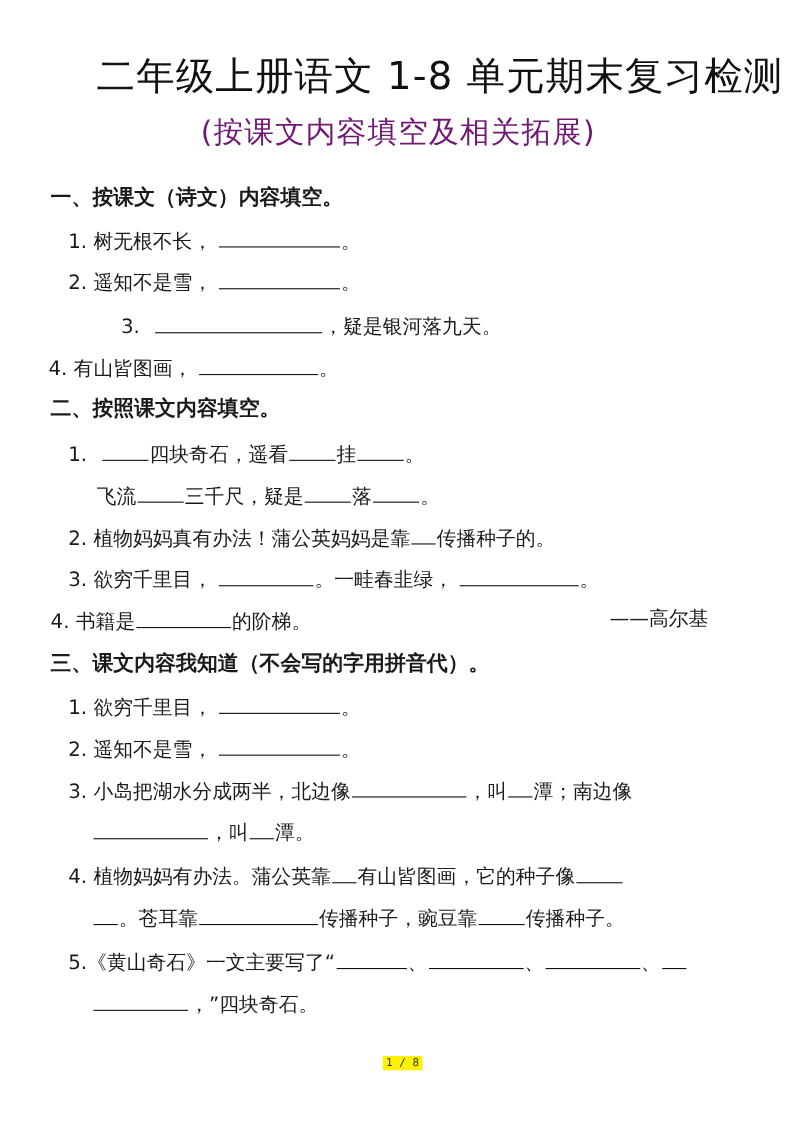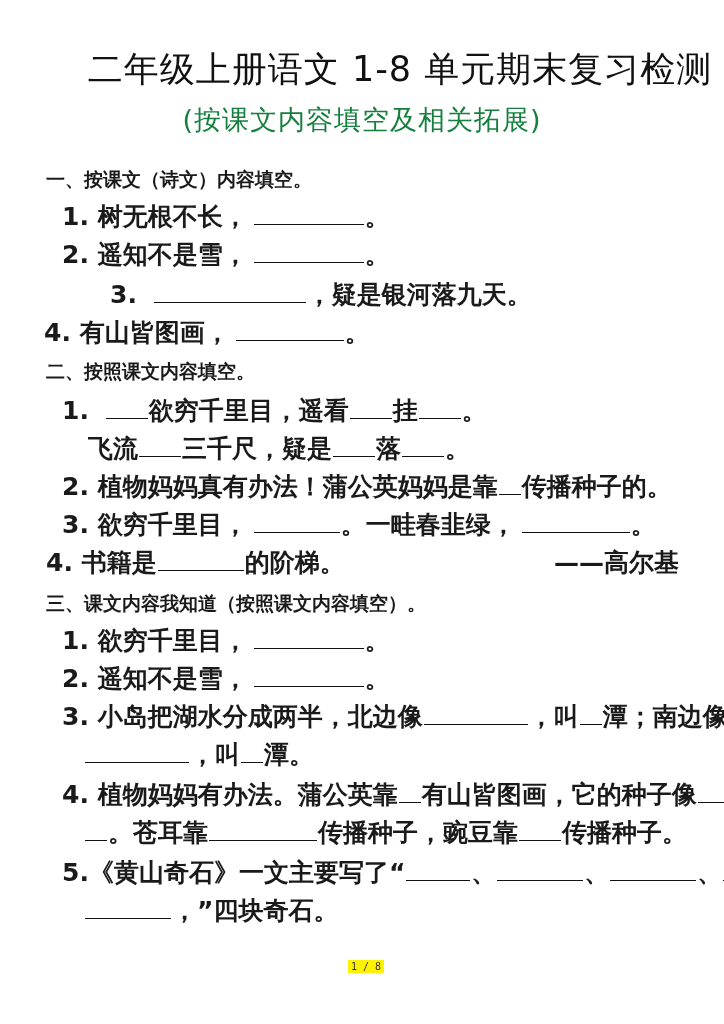--- a/index.html
+++ b/index.html
@@ -1,22 +1,22 @@
 <!DOCTYPE html>
 <html><head>
 <meta charset="utf-8">
 <style>
   html, body { margin: 0; padding: 0; background: #ffffff; }
   body { width: 724px; height: 1024px; position: relative; overflow: hidden;
          font-family: "DejaVu Sans", "Liberation Sans", sans-serif; color: #1a1a1a; }
   .title { position: absolute; left: 0; width: 724px; top: 46px; text-align: center;
            font-size: 35px; letter-spacing: 1px; color: #111; font-weight: normal; padding-left: 38px; }
   .subtitle { position: absolute; left: 0; width: 724px; top: 102px; text-align: center;
-              font-size: 27px; color: #15803d; letter-spacing: 1px; }
-  .line { position: absolute; font-size: 25px; white-space: nowrap; line-height: 26px; font-weight: bold; }
+              font-size: 27px; color: #701a75; letter-spacing: 1px; }
+  .line { position: absolute; font-size: 18px; white-space: nowrap; line-height: 26px; }
   .heading { font-weight: bold; font-size: 19px; }
   .blank { display: inline-block; border-bottom: 1.6px solid #111; height: 20px; vertical-align: baseline; margin: 0 1px; }
   .page-badge { position: absolute; left: 348px; top: 960px; background: #fff200;
                 font-family: "DejaVu Sans Mono", monospace; font-size: 10px; padding: 1px 3px; color: #333; }
 </style>
 </head>
 <body>
 
 <div>
   <div class="title">二年级上册语文 1-8 单元期末复习检测</div>
@@ -38,40 +38,40 @@
   </div>
   <div class="line" style="left:44px; top:320px;">
     <span>4.</span>
     <span>有山皆图画，</span><span class="blank" style="width:108px;margin-left:6px"></span><span>。</span>
   </div>
 
   <div class="line heading" style="left:46px; top:358px;">二、按照课文内容填空。</div>
 
   <div class="line" style="left:62px; top:398px;">
     <span>1.</span>
-    <span class="blank" style="width:42px;margin-left:8px"></span><span>欲穷千里目，遥看</span><span class="blank" style="width:42px"></span><span>挂</span><span class="blank" style="width:42px"></span><span>。</span>
+    <span class="blank" style="width:42px;margin-left:8px"></span><span>四块奇石，遥看</span><span class="blank" style="width:42px"></span><span>挂</span><span class="blank" style="width:42px"></span><span>。</span>
   </div>
   <div class="line" style="left:88px; top:436px;">
     <span>飞流</span><span class="blank" style="width:42px"></span><span>三千尺，疑是</span><span class="blank" style="width:42px"></span><span>落</span><span class="blank" style="width:42px"></span><span>。</span>
   </div>
   <div class="line" style="left:62px; top:474px;">
     <span>2.</span>
     <span>植物妈妈真有办法！蒲公英妈妈是靠</span><span class="blank" style="width:22px"></span><span>传播种子的。</span>
   </div>
   <div class="line" style="left:62px; top:512px;">
     <span>3.</span>
     <span>欲穷千里目，</span><span class="blank" style="width:86px;margin-left:6px"></span><span>。一畦春韭绿，</span><span class="blank" style="width:108px;margin-left:6px"></span><span>。</span>
   </div>
   <div class="line" style="left:46px; top:550px;">
     <span>4.</span>
     <span>书籍是</span><span class="blank" style="width:86px"></span><span>的阶梯。</span>
   </div>
   <div class="line" style="left:554px; top:550px;">——高尔基</div>
 
-  <div class="line heading" style="left:46px; top:590px;">三、课文内容我知道（按照课文内容填空）。</div>
+  <div class="line heading" style="left:46px; top:590px;">三、课文内容我知道（不会写的字用拼音代）。</div>
 
   <div class="line" style="left:62px; top:628px;text-align:center;">
     <span>1.</span>
     <span>欲穷千里目，</span><span class="blank" style="width:110px;margin-left:6px"></span><span>。</span>
   </div>
   <div class="line" style="left:62px; top:666px;">
     <span>2.</span>
     <span>遥知不是雪，</span><span class="blank" style="width:110px;margin-left:6px"></span><span>。</span>
   </div>
   <div class="line" style="left:62px; top:704px;">

